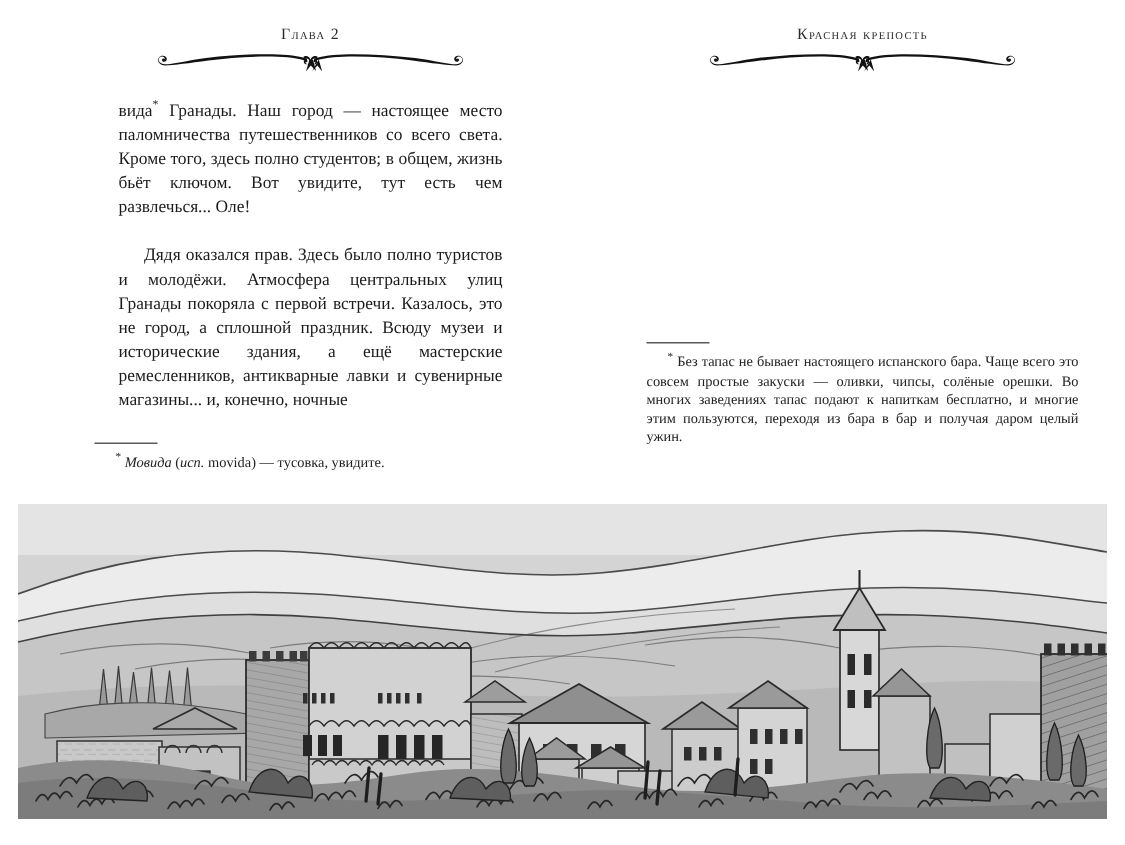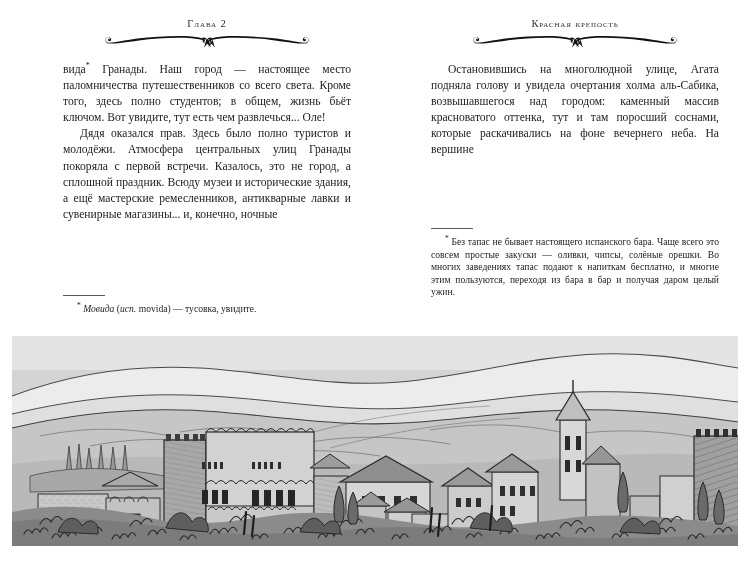--- a/index.html
+++ b/index.html
@@ -59,21 +59,21 @@
   .body-text {
     margin-top: 12px;
     font-size: 11.6px;
     line-height: 16.1px;
     text-align: justify;
     text-justify: inter-word;
     hyphens: manual;
     color: #1b1b1b;
   }
   .body-text p {
-    margin: 0;
+    margin: 16px;
     text-indent: 17px;
   }
   .body-text p.noindent { text-indent: 0; }
 
   sup.fn {
     font-size: 8px;
     vertical-align: super;
     line-height: 0;
   }
 
@@ -159,21 +159,20 @@
           <path d="M8 11.6c-2.6 0-4.6-1.5-4.6-3.4 0-1.7 1.4-3 3.2-3 1.5 0 2.6 1 2.6 2.2 0 1-.8 1.8-1.8 1.8-.8 0-1.4-.5-1.4-1.2 0-.6.4-1 1-1 .4 0 .7.2.8.5.1-.1.1-.3.1-.4 0-.8-.8-1.5-1.8-1.5-1.3 0-2.3 1-2.3 2.3 0 1.6 1.7 2.9 4 2.9 5.2 0 14.5-2.4 27.5-4.2C49.5 5 62.8 4.1 76 4.1c9.9 0 18.5.6 25.2 2.5.7.2 1.2.4 1.6.6l-.5 1.5c-.4-.2-.9-.4-1.6-.6C94.2 6.3 85.8 5.7 76 5.7c-13.1 0-26.2.9-39 2.7C24.2 10.1 13.8 11.6 8 11.6z"></path>
           <path d="M101.6 5.4c1.9 0 3.4 1.3 3.4 3 0 1.4-1.1 2.5-2.5 2.5-1.1 0-2-.8-2-1.8 0-.8.6-1.4 1.4-1.4.6 0 1.1.4 1.1 1 0 .4-.3.8-.7.8-.2 0-.4-.1-.5-.2 0 .1-.1.2-.1.3 0 .5.5 1 1.2 1 .9 0 1.6-.7 1.6-1.6 0-1.1-1-2-2.3-2-.5 0-1 .1-1.4.3l-.5-1.5c.4-.2.8-.3 1.3-.4z"></path>
           <path d="M106.6 7.7l2.1 7.6-3.5-3.6-3.2 3.9 2.3-7.9z"></path>
           <path d="M110.5 7.7l2.3 7.9-3.2-3.9-3.5 3.6z"></path>
           <path d="M202 11.6c2.6 0 4.6-1.5 4.6-3.4 0-1.7-1.4-3-3.2-3-1.5 0-2.6 1-2.6 2.2 0 1 .8 1.8 1.8 1.8.8 0 1.4-.5 1.4-1.2 0-.6-.4-1-1-1-.4 0-.7.2-.8.5-.1-.1-.1-.3-.1-.4 0-.8.8-1.5 1.8-1.5 1.3 0 2.3 1 2.3 2.3 0 1.6-1.7 2.9-4 2.9-5.2 0-14.5-2.4-27.5-4.2C160.5 5 147.2 4.1 134 4.1c-9.9 0-18.5.6-25.2 2.5-.7.2-1.2.4-1.6.6l.5 1.5c.4-.2.9-.4 1.6-.6 6.5-1.8 14.9-2.4 24.7-2.4 13.1 0 26.2.9 39 2.7 12.8 1.7 23.2 3.2 29 3.2z"></path>
           <path d="M108.4 5.4c-1.9 0-3.4 1.3-3.4 3 0 1.4 1.1 2.5 2.5 2.5 1.1 0 2-.8 2-1.8 0-.8-.6-1.4-1.4-1.4-.6 0-1.1.4-1.1 1 0 .4.3.8.7.8.2 0 .4-.1.5-.2 0 .1.1.2.1.3 0 .5-.5 1-1.2 1-.9 0-1.6-.7-1.6-1.6 0-1.1 1-2 2.3-2 .5 0 1 .1 1.4.3l.5-1.5c-.4-.2-.8-.3-1.3-.4z"></path>
         </g>
       </svg>
 
       <div class="body-text">
-        <p>Остановившись на многолюдной улице, Агата подняла голову и увидела очертания холма аль-Сабика, возвышавшегося над городом: каменный массив красноватого оттенка, тут и там поросший соснами, которые раскачивались на фоне вечернего неба. На вершине</p>
       </div>
 
       <div class="footnote-block" style="top: 228px;">
         <div class="fn-rule"></div>
         <div class="footnote"><span class="fn-mark">*</span> <span>Без тапас не бывает настоящего испанского бара. Чаще всего это совсем простые закуски — оливки, чипсы, солёные орешки. Во многих заведениях тапас подают к напиткам бесплатно, и многие этим пользуются, переходя из бара в бар и получая даром целый ужин.</span></div>
       </div>
 
     </div>
   </div>
 

